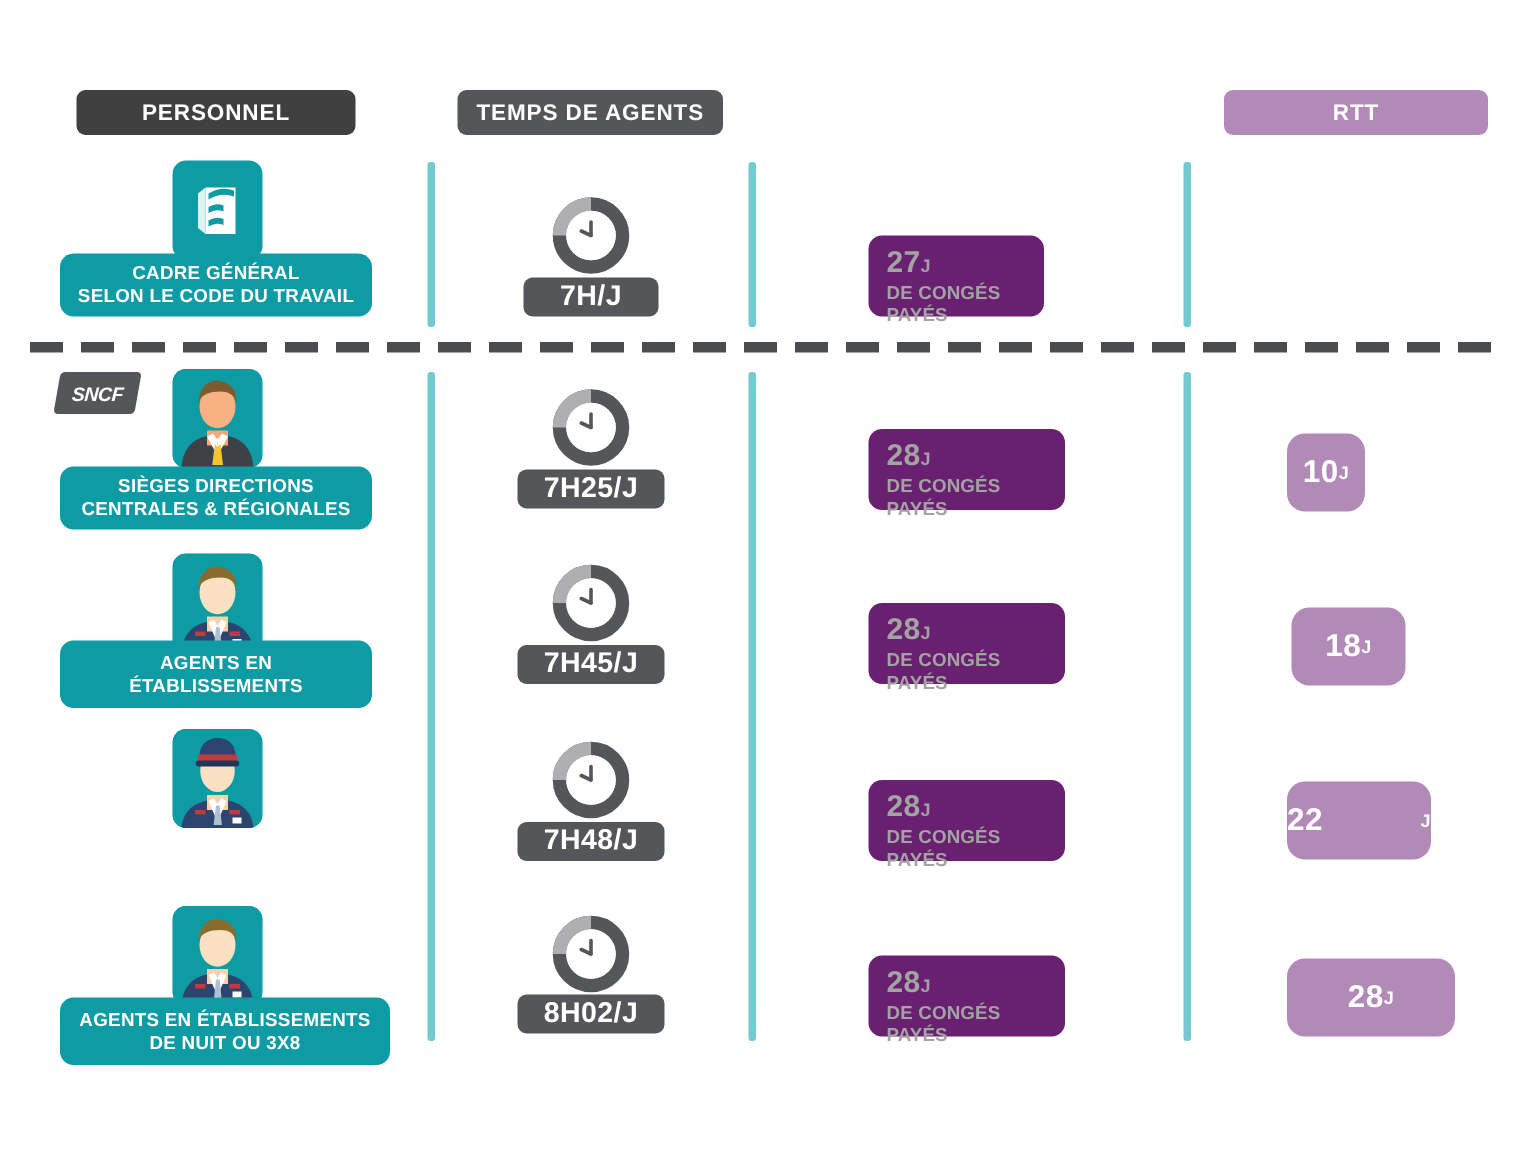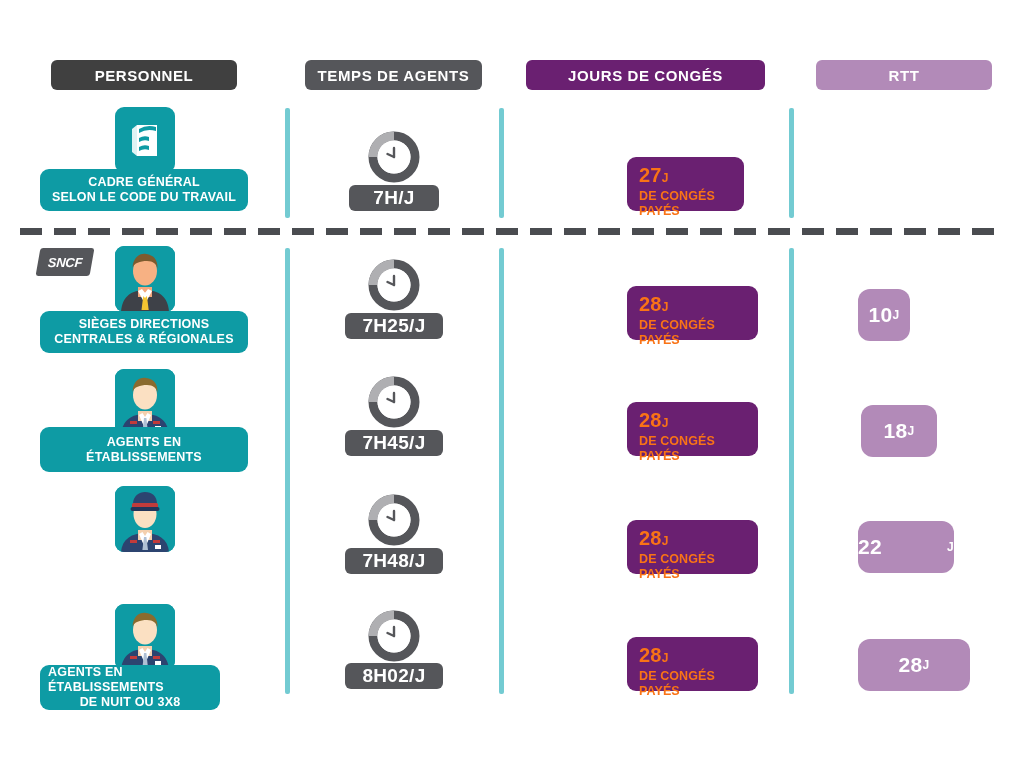--- a/index.html
+++ b/index.html
@@ -122,24 +122,24 @@
     font-weight: bold;
     display: flex; align-items: center; justify-content: center;
     letter-spacing: 0.3px;
   }
 
   
   .conges-badge {
     position: absolute;
     background: #6A2071;
     border-radius: 9px;
-    color: #f97316;
+    color: #a3a3a3;
     box-sizing: border-box;
     padding: 8px 12px 9px 12px;
-    display: flex; flex-direction: column; justify-content: flex-start; margin-left: 48px;
+    display: flex; flex-direction: column; justify-content: flex-start;
   }
   .conges-num {
     font-size: 20px; font-weight: bold; line-height: 20px;
     letter-spacing: 0.2px;
   }
   .conges-num .unit { font-size: 12px; font-weight: bold; }
   .conges-sub {
     font-size: 12.5px; font-weight: bold; line-height: 15px;
     letter-spacing: 0.1px; margin-top: 1px;
   }
@@ -159,23 +159,20 @@
 </head>
 <body>
 
 <div class="stage">
 
   <div class="col-header hdr-personnel">
     <span>PERSONNEL</span>
   </div>
   <div class="col-header hdr-temps">
     <span>TEMPS DE AGENTS</span>
-  </div>
-  <div class="col-header hdr-conges">
-    <span>JOURS DE CONGÉS</span>
   </div>
   <div class="col-header hdr-rtt">
     <span>RTT</span>
   </div>
 
   <div class="vline c1 seg-top"></div>
   <div class="vline c2 seg-top"></div>
   <div class="vline c3 seg-top"></div>
   <div class="vline c1 seg-bot"></div>
   <div class="vline c2 seg-bot"></div>
@@ -350,21 +347,21 @@
       <path d="M23 42 h14 v10 h-14 z" fill="#F4D0AE"></path>
       <ellipse cx="30" cy="26" rx="12" ry="14.5" fill="#FBE0C2"></ellipse>
       <path d="M17.5 23 C18 12 25 8 31 9 C39 10 43 15 42.5 24 C42 19 38 16 32 16 C25 16 19 18 17.5 23 Z" fill="#8A6B2E"></path>
       <path d="M24 46 L30 60 L36 46 L32.5 44 L30 48 L27.5 44 Z" fill="#ffffff"></path>
       <path d="M29 49 h2.4 l1.6 15 h-5.6 z" fill="#AFC0D4"></path>
       <rect x="15" y="52" width="7" height="3" fill="#C23B3B"></rect>
       <rect x="38" y="52" width="7" height="3" fill="#C23B3B"></rect>
       <rect x="40" y="57" width="6" height="4" fill="#ffffff"></rect>
     </svg>
   </div>
-  <div class="person-label" style="left:40px; top:665px; width:180px; height:45px;">
+  <div class="person-label" style="left:40px; top:665px; width:220px; height:45px;">
     <span>AGENTS EN ÉTABLISSEMENTS</span>
     <span>DE NUIT OU 3X8</span>
   </div>
 
   <div class="clock" style="left:368px; top:610px;">
     <svg width="52" height="52" viewBox="0 0 52 52">
       <circle cx="26" cy="26" r="21" fill="none" stroke="#55565A" stroke-width="9"></circle>
       <path d="M26 5 A21 21 0 0 0 5 26" fill="none" stroke="#AFAFB2" stroke-width="9"></path>
       <circle cx="26" cy="26" r="16.5" fill="#ffffff"></circle>
       <line x1="26" y1="26" x2="26" y2="17" stroke="#55565A" stroke-width="2.4" stroke-linecap="round"></line>

